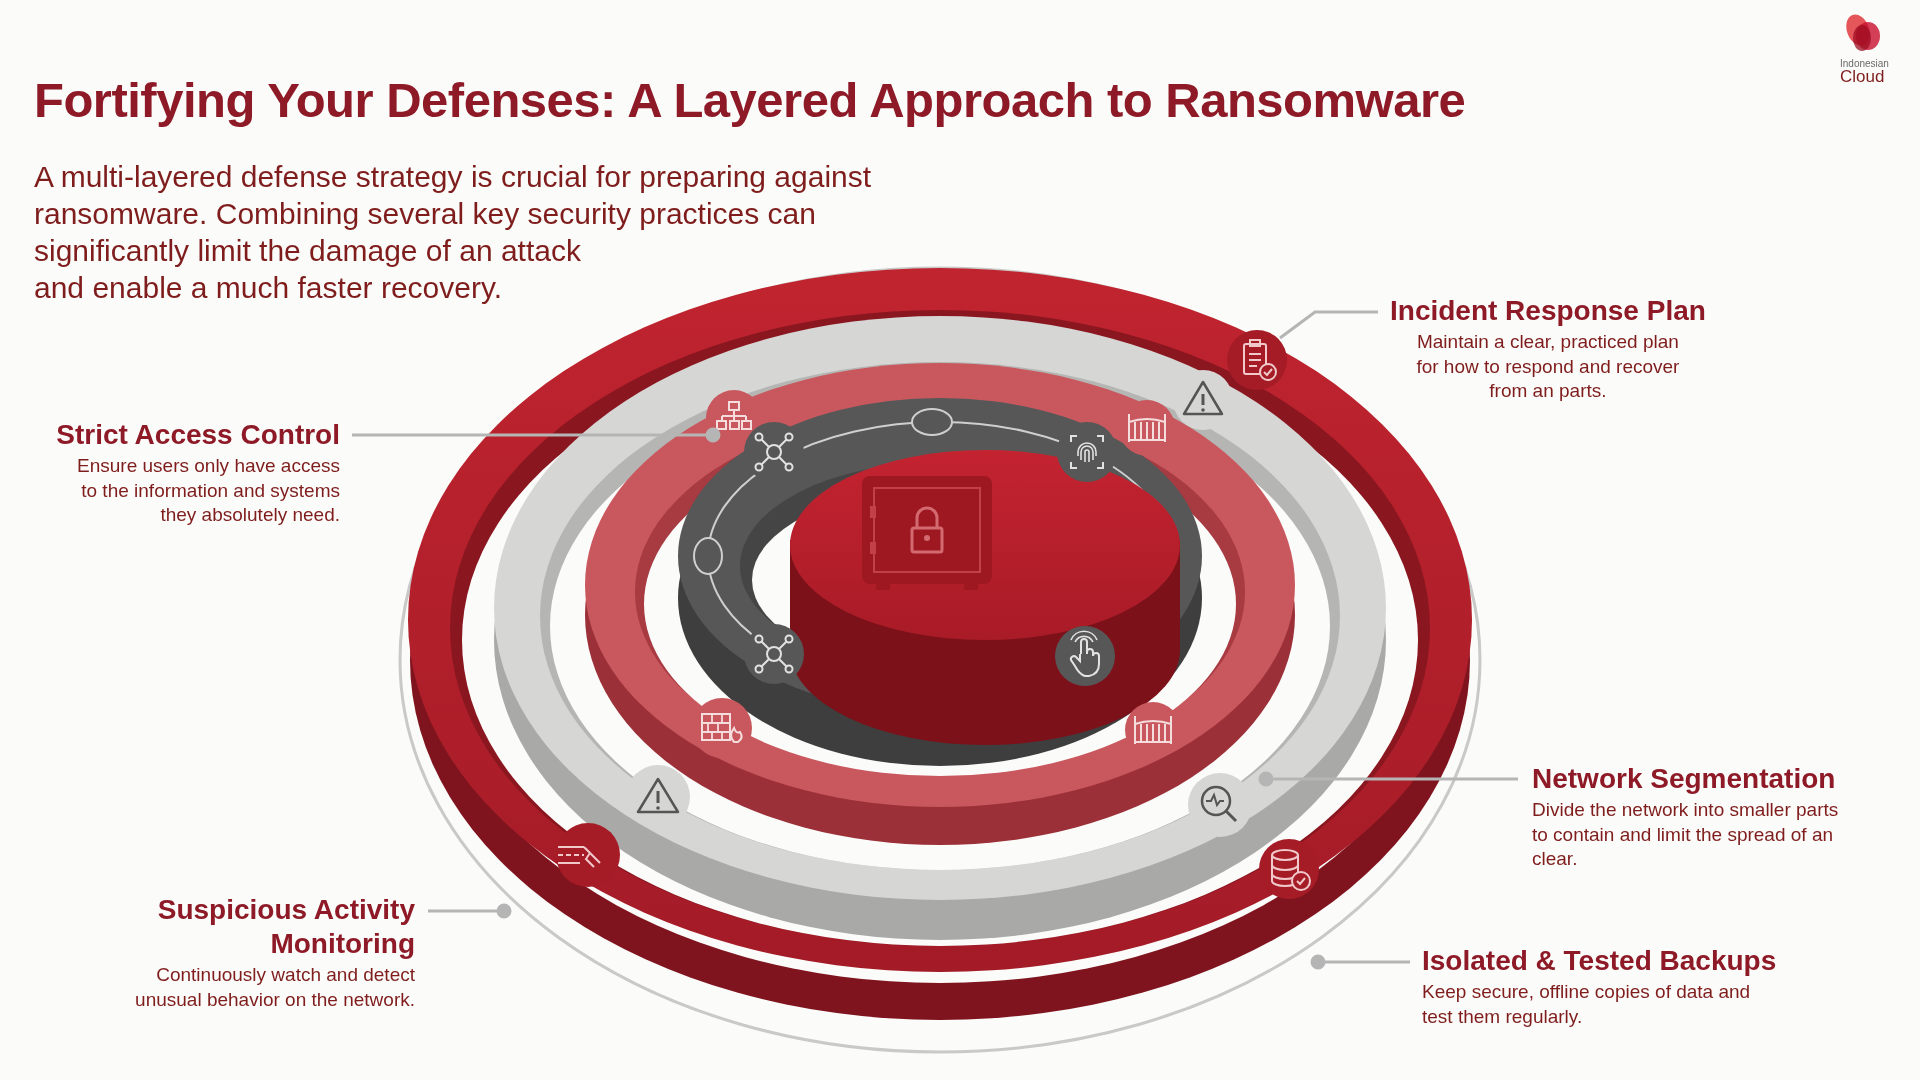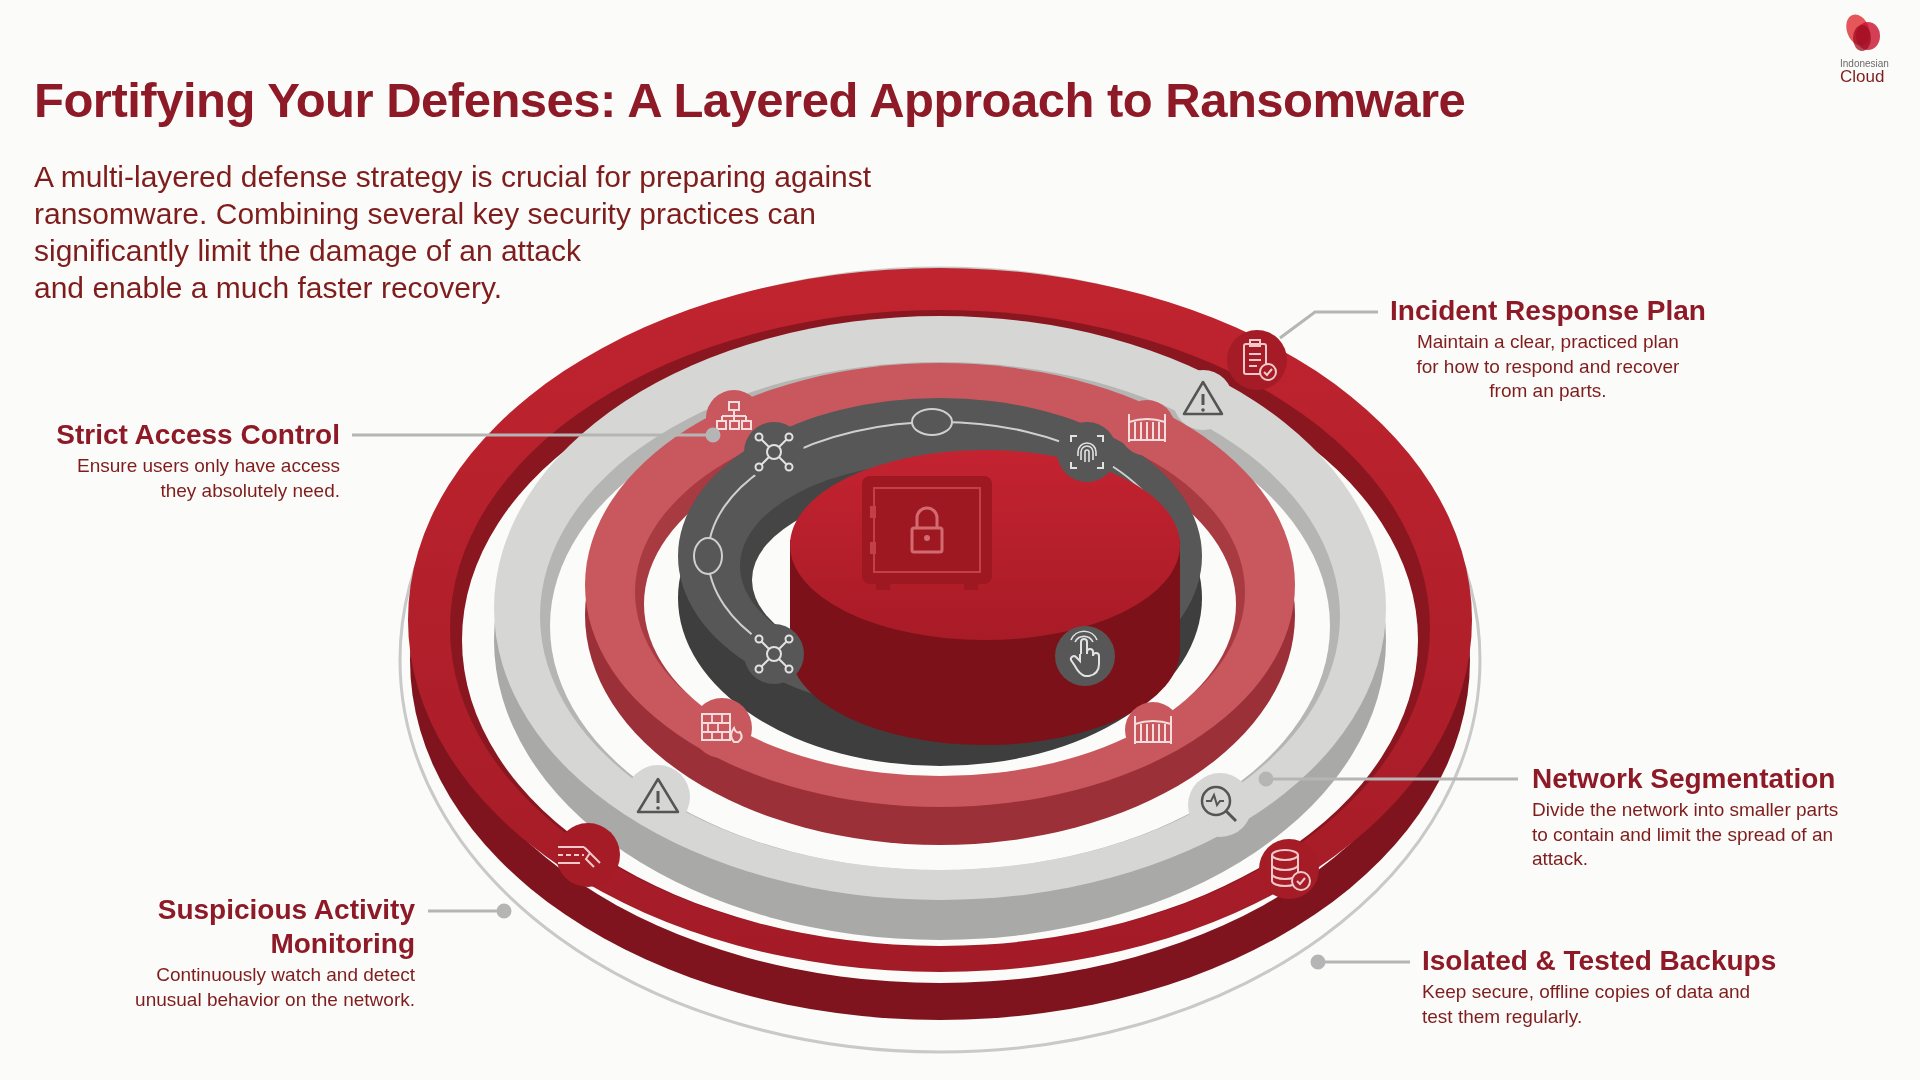--- a/index.html
+++ b/index.html
@@ -250,30 +250,31 @@
     <span>Maintain a clear, practiced plan</span>
     <span>for how to respond and recover</span>
     <span>from an parts.</span>
   </p>
 </div>
 
 <div class="callout right-align" style="left:0px; width:340px; top:418px;">
   <h3>Strict Access Control</h3>
   <p>
     <span>Ensure users only have access</span>
+    <span>to the information and systems</span>
     <span>they absolutely need.</span>
   </p>
 </div>
 
 <div class="callout" style="left:1532px; top:762px;">
   <h3>Network Segmentation</h3>
   <p>
     <span>Divide the network into smaller parts</span>
     <span>to contain and limit the spread of an</span>
-    <span>attack.</span>
+    <span>clear.</span>
   </p>
 </div>
 
 <div class="callout right-align" style="left:0px; width:415px; top:893px;">
   <h3>
     <span style="display:block">Suspicious Activity</span>
     <span style="display:block">Monitoring</span>
   </h3>
   <p>
     <span>Continuously watch and detect</span>

